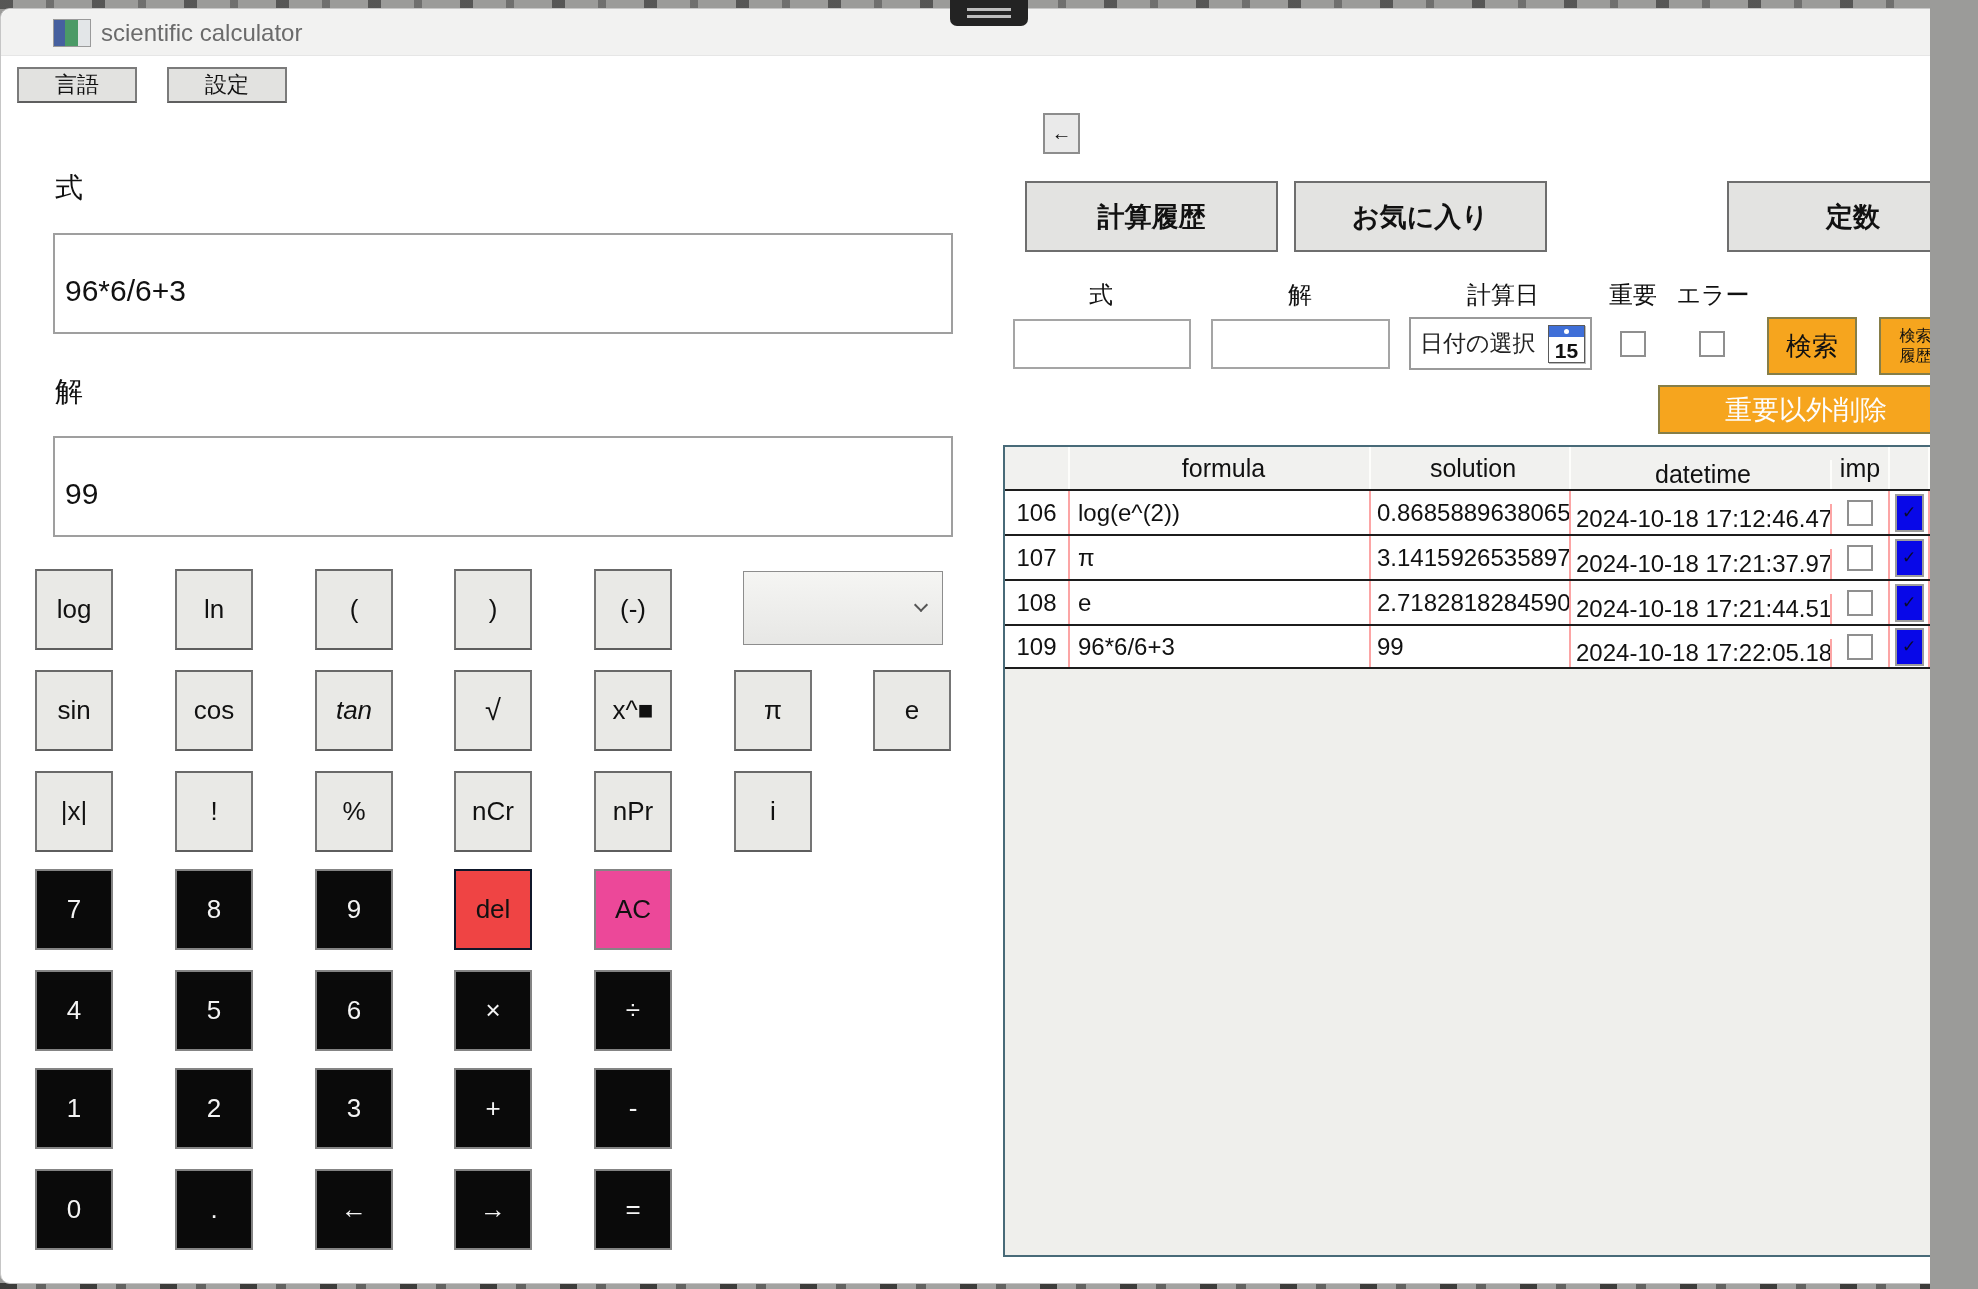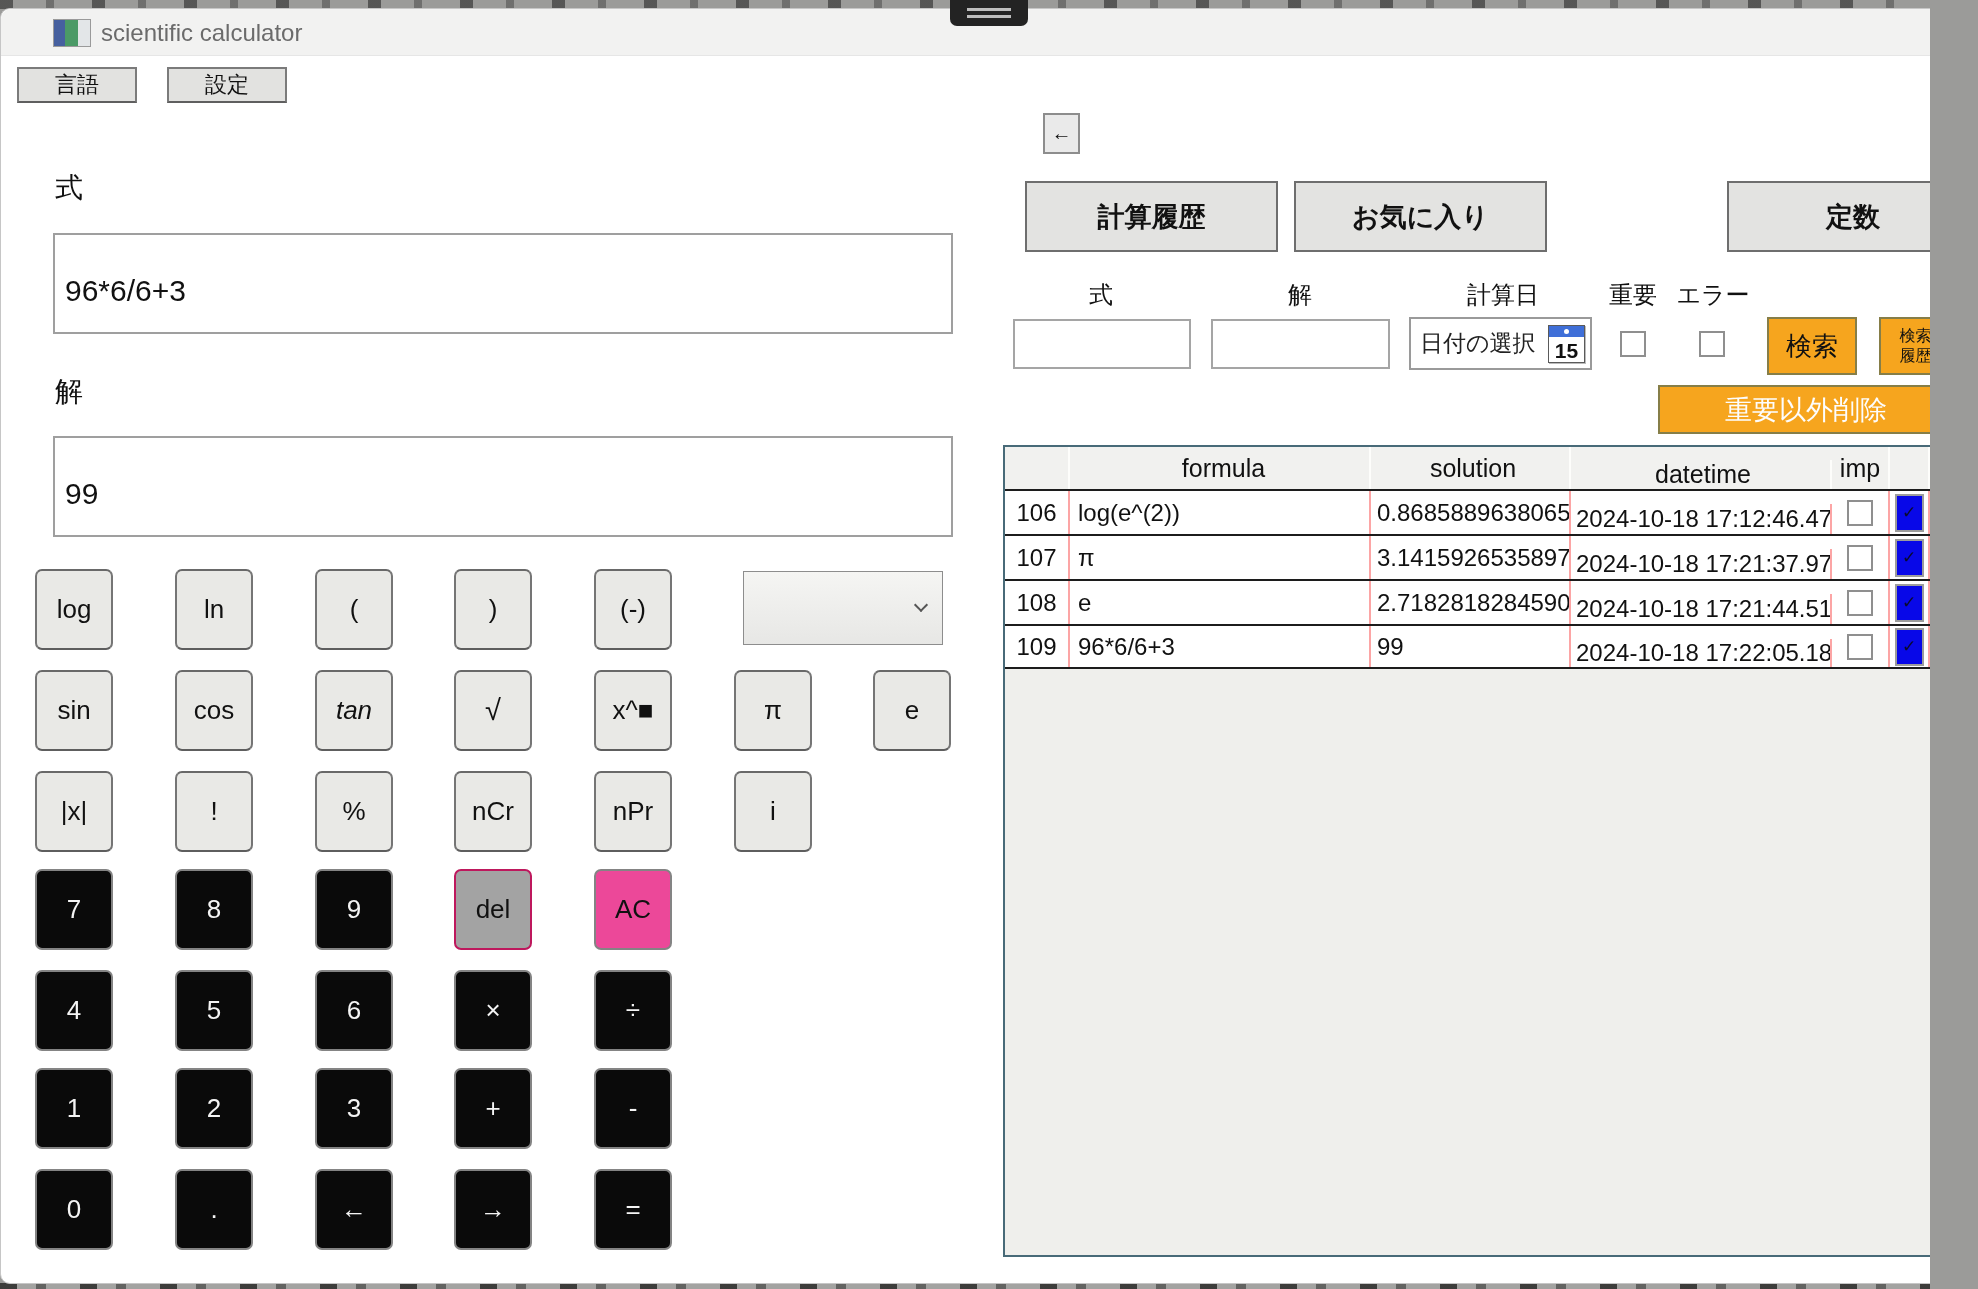--- a/index.html
+++ b/index.html
@@ -21,24 +21,24 @@
   .app-icon { position:absolute; left:52px; top:10px; width:38px; height:28px; border:1px solid #9a9a9a; background:linear-gradient(90deg,#46609f 0 30%,#4b9a66 30% 66%,#e3e6e8 66% 100%); }
   .title-text { position:absolute; left:100px; top:10px; font-size:24px; color:#6b6b6b; }
   .close-btn { position:absolute; left:1918px; top:4px; width:46px; height:38px; font-size:30px; color:#8f8f8f; display:flex; align-items:center; justify-content:center; cursor:default; }
 
   .menu-btn { position:absolute; height:36px; width:120px; background:#e2e2e0; border:2px solid #7b7b7b; border-bottom-color:#5f5f5f; font-size:22px; color:#111; display:flex; align-items:center; justify-content:center; }
 
   .field-label { position:absolute; font-size:28px; color:#111; }
   .big-box { position:absolute; left:52px; width:900px; height:101px; background:#fff; border:2px solid #9f9f9f; display:flex; align-items:center; padding:14px 0 0 10px; font-size:30px; color:#111; }
 
   
-  .key { position:absolute; width:78px; height:81px; display:flex; align-items:center; justify-content:center; font-size:26px;border-radius:7px; }
+  .key { position:absolute; width:78px; height:81px; display:flex; align-items:center; justify-content:center; font-size:26px; }
   .fkey { background:#e9e9e6; border:2px solid #757575; border-top-color:#696969; border-bottom-color:#5e5e5e; color:#111; }
   .nkey { background:#0a0a0a; border:2px solid #848484; color:#f4f4f4; }
-  .key-del { background:#a3a3a3; border:2px solid #be185d; color:#111; }
+  .key-del { background:#ef4444; border:2px solid #0f172a; color:#111; }
   .key-ac  { background:#ec4899; border:2px solid #848484; color:#111; }
   .c1{left:34px}.c2{left:174px}.c3{left:314px}.c4{left:453px}.c5{left:593px}.c6{left:733px}.c7{left:872px}
   .combo { position:absolute; left:742px; top:570px; width:200px; height:74px; background:linear-gradient(#f5f5f3,#e7e7e5); border:1px solid #8d8d8d; }
   .combo .chev { position:absolute; right:16px; top:28px; width:10px; height:10px; border-right:2px solid #555; border-bottom:2px solid #555; transform:rotate(45deg); }
 
   
   .back-btn { position:absolute; left:1042px; top:112px; width:37px; height:41px; background:#eaeaea; border:2px solid #8d8d8d; font-size:20px; color:#111; display:flex; align-items:center; justify-content:center; }
   .tab-btn { position:absolute; top:172px; width:253px; height:71px; background:#e3e3e1; border:2px solid #6e6e6e; font-size:27px; font-weight:700; color:#111; display:flex; align-items:center; justify-content:center; }
 
   .srch-label { position:absolute; top:278px; transform:translateX(-50%); font-size:24px; color:#111; white-space:nowrap; }

